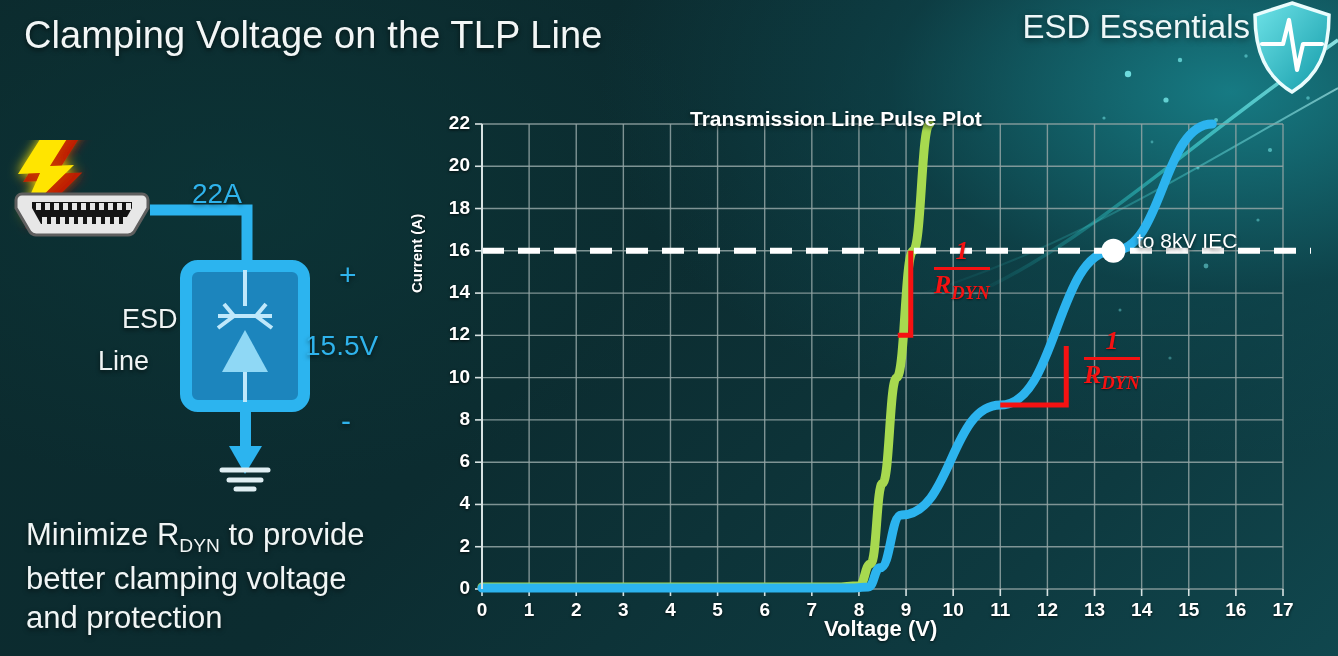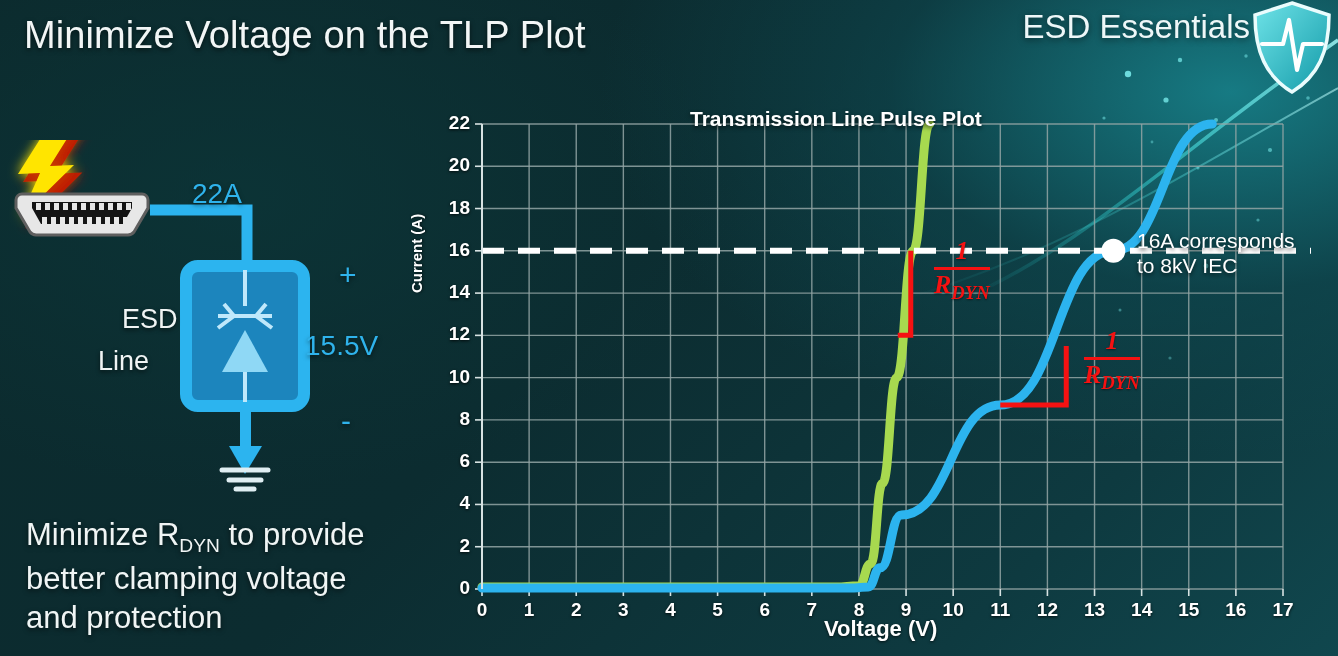--- a/index.html
+++ b/index.html
@@ -126,21 +126,21 @@
   </svg>
   <svg class="swoosh" width="1338" height="400" style="left:0;top:180px;" viewBox="0 0 1338 400">
     <g fill="#7cf0f0">
       <circle cx="1206" cy="86" r="2.4" opacity=".5"></circle>
       <circle cx="1258" cy="40" r="1.6" opacity=".45"></circle>
       <circle cx="1120" cy="130" r="1.5" opacity=".4"></circle>
       <circle cx="1170" cy="178" r="1.6" opacity=".35"></circle>
     </g>
   </svg>
 
-  <div id="page-title">Minimize Voltage on the TLP Plot</div>
+  <div id="page-title">Clamping Voltage on the TLP Line</div>
   <div id="brand">ESD Essentials</div>
   <svg id="brand-logo" viewBox="0 0 84 96">
     <defs>
       <linearGradient id="shg" x1="0" y1="0" x2="1" y2="1">
         <stop offset="0" stop-color="#6fe3e8"></stop>
         <stop offset="1" stop-color="#129aa8"></stop>
       </linearGradient>
     </defs>
     <path d="M42,3 L79,15 C79,52 68,76 42,92 C16,76 5,52 5,15 Z" fill="url(#shg)" stroke="#eafcfd" stroke-width="3.5"></path>
     <path d="M12,44 H33 L39,20 L47,70 L53,44 H72" fill="none" stroke="#ffffff" stroke-width="4.2" stroke-linejoin="round" stroke-linecap="round"></path>
@@ -313,21 +313,20 @@
           <path d="M498.7705882352941,162.8181818181818 L498.7705882352941,247.36363636363637 L485.7705882352941,247.36363636363637"></path>
         </g>
         <g stroke="#f51212" stroke-width="5" fill="none">
           <path d="M588.2941176470589,317.1136363636364 L654.2588235294119,317.1136363636364 L654.2588235294119,257.9318181818182"></path>
         </g>
         <circle cx="701.3764705882353" cy="162.8181818181818" r="12" fill="#ffffff"></circle>
         <line x1="70" y1="36" x2="70" y2="501" stroke="#d7e2e2" stroke-width="2"></line>
       </svg>
 
     <div id="annot-16a">
-      <div>16A corresponds</div>
       <div>to 8kV IEC</div>
     </div>
 
     <div class="rdyn" style="left:522px;top:150px;">
       <span class="num">1</span>
       <span class="bar"></span>
       <span class="den"><span>R</span><sub>DYN</sub></span>
     </div>
 
     <div class="rdyn" style="left:672px;top:240px;">

